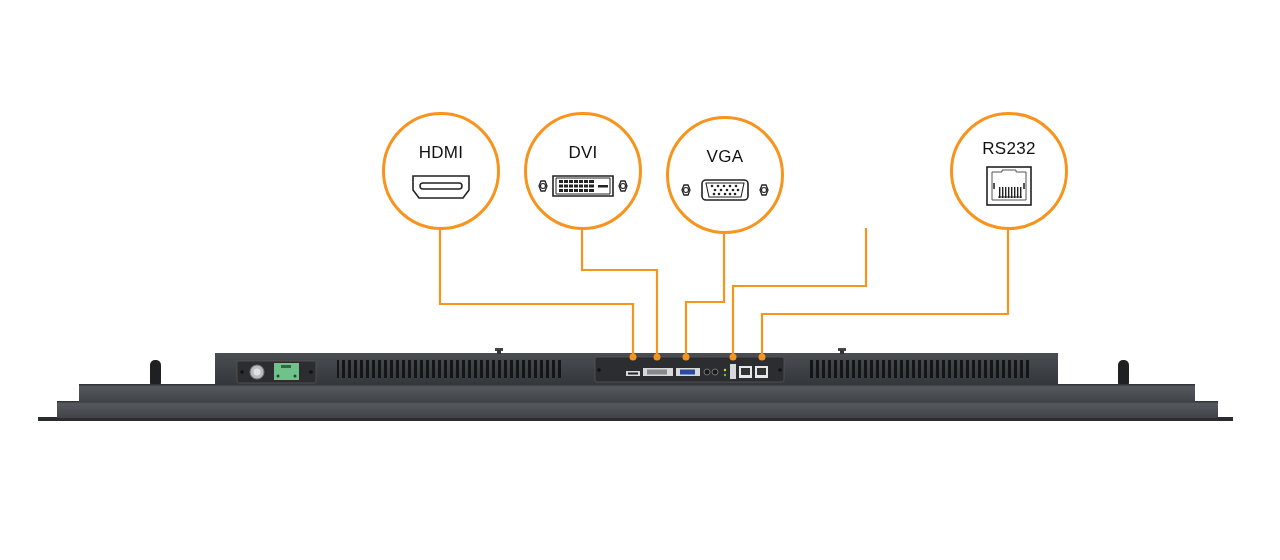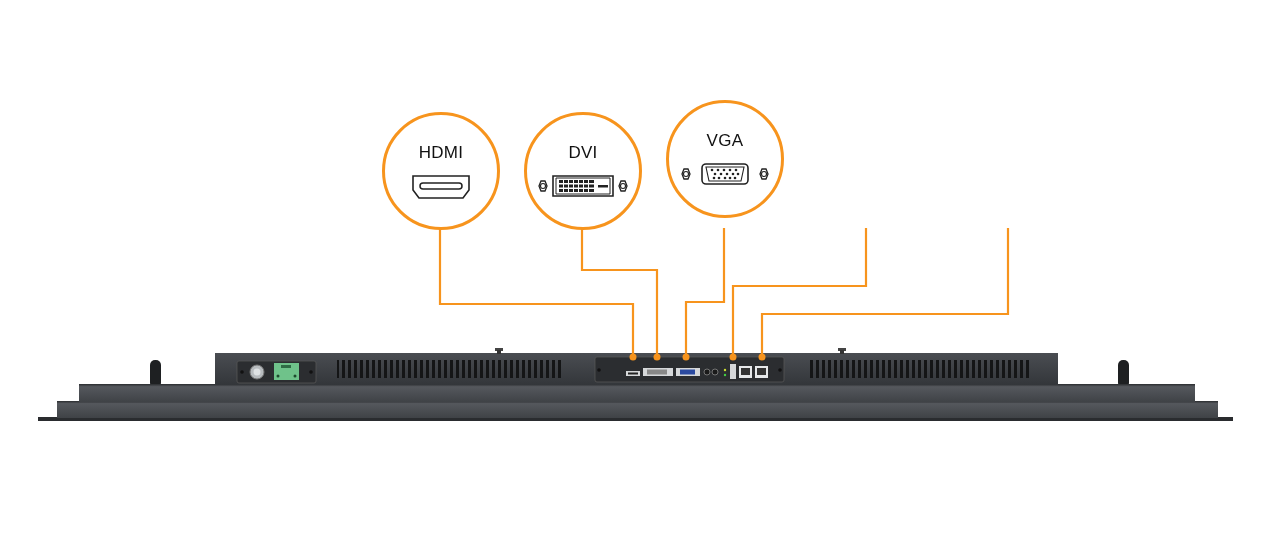--- a/index.html
+++ b/index.html
@@ -144,21 +144,21 @@
   <div class="callout" style="left:382px;top:112px;">
     <div class="lbl">HDMI</div>
     <div class="ico">
       <svg width="60" height="28" viewBox="0 0 60 28">
         <path d="M2,3 H58 V17 L52,25 H8 L2,17 Z" fill="none" stroke="#222" stroke-width="1.6"></path>
         <rect x="9" y="10" width="42" height="6" rx="3" fill="none" stroke="#222" stroke-width="1.5"></rect>
       </svg>
     </div>
   </div>
 
-  <div class="callout" style="left:666px;top:100px;text-decoration:underline;">
+  <div class="callout" style="left:666px;top:116px;text-decoration:underline;">
     <div class="lbl">VGA</div>
     <div class="ico">
       <svg width="94" height="28" viewBox="0 0 94 28">
         <polygon points="6,8 10,8 12,13 10,18 6,18 4,13" fill="none" stroke="#222" stroke-width="1.3"></polygon>
         <circle cx="8" cy="13" r="2.5" fill="none" stroke="#222" stroke-width="1.1"></circle>
         <polygon points="84,8 88,8 90,13 88,18 84,18 82,13" fill="none" stroke="#222" stroke-width="1.3"></polygon>
         <circle cx="86" cy="13" r="2.5" fill="none" stroke="#222" stroke-width="1.1"></circle>
         <rect x="24" y="3" width="46" height="20" rx="4" fill="none" stroke="#222" stroke-width="1.6"></rect>
         <path d="M28,6 H66 L63,20 H31 Z" fill="none" stroke="#222" stroke-width="1.1"></path>
         <g fill="#222">
@@ -176,14 +176,36 @@
             <circle cx="41" cy="17" r="1.3"></circle>
             <circle cx="47" cy="17" r="1.3"></circle>
             <circle cx="52" cy="17" r="1.3"></circle>
             <circle cx="57" cy="17" r="1.3"></circle>
         </g>
       </svg>
     </div>
   </div>
 
 
+  <div class="callout" style="left:950px;top:112px;">
+    <div class="lbl" style="top:24px;">RS232</div>
+    <div class="ico" style="top:50px;">
+      <svg width="48" height="42" viewBox="0 0 48 42">
+        <rect x="2" y="2" width="44" height="38" fill="none" stroke="#222" stroke-width="1.6"></rect>
+        <path d="M7,7 H17 V5 H31 V7 H41 V35 H7 Z" fill="none" stroke="#555" stroke-width="1"></path>
+        <rect x="8" y="18" width="2" height="6" fill="#555"></rect>
+        <rect x="38" y="18" width="2" height="6" fill="#555"></rect>
+        <g fill="#222">
+          <rect x="14" y="22" width="1.4" height="11"></rect>
+            <rect x="17" y="22" width="1.4" height="11"></rect>
+          <rect x="20" y="22" width="1.4" height="11"></rect>
+            <rect x="23" y="22" width="1.4" height="11"></rect>
+          <rect x="26" y="22" width="1.4" height="11"></rect>
+            <rect x="29" y="22" width="1.4" height="11"></rect>
+          <rect x="32" y="22" width="1.4" height="11"></rect>
+            <rect x="35" y="22" width="1.4" height="11"></rect>
+        </g>
+        <line x1="13" y1="32" x2="37" y2="32" stroke="#222" stroke-width="1"></line>
+      </svg>
+    </div>
+  </div>
 
 </div>
 
 </body></html>

